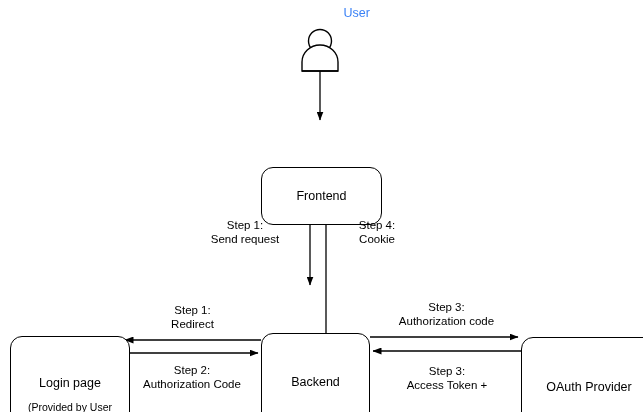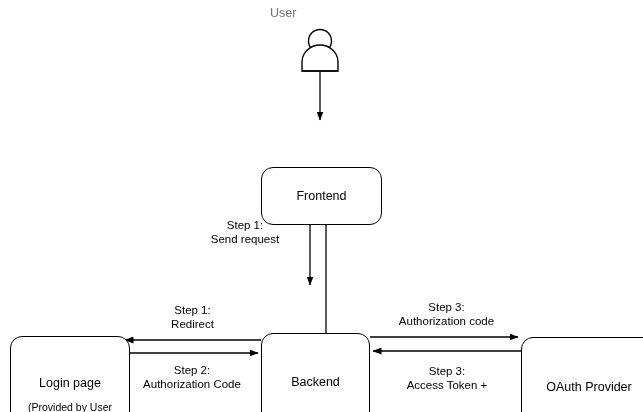--- a/index.html
+++ b/index.html
@@ -54,22 +54,22 @@
     font-size: 11.5px;
     line-height: 14px;
     text-align: center;
     color: #000000;
     white-space: nowrap;
   }
   .actor-label {
     position: absolute;
     font-size: 12.5px;
     line-height: 15px;
-    text-align: left;
-    color: #737373;
+    text-align: right;
+    color: #3b82f6;
     white-space: nowrap;
   }
 </style>
 </head>
 <body>
 
 <div id="canvas">
 
   <svg id="diagram-svg" viewBox="0 0 643 412" xmlns="http://www.w3.org/2000/svg">
     <defs>
@@ -116,20 +116,24 @@
 
   <div class="node-box" style="left:521px; top:291px; width:136px; height:101px;">
     <div class="node-title">OAuth Provider</div>
   </div>
 
   <div class="edge-label" style="left:185px; top:218px; width:120px;">
     <div>Step 1:</div>
     <div>Send request</div>
   </div>
 
+  <div class="edge-label" style="left:332px; top:218px; width:90px;">
+    <div>Step 4:</div>
+    <div>Cookie</div>
+  </div>
 
   <div class="edge-label" style="left:135px; top:303px; width:115px;">
     <div>Step 1:</div>
     <div>Redirect</div>
   </div>
 
   <div class="edge-label" style="left:123px; top:363px; width:138px;">
     <div>Step 2:</div>
     <div>Authorization Code</div>
   </div>

